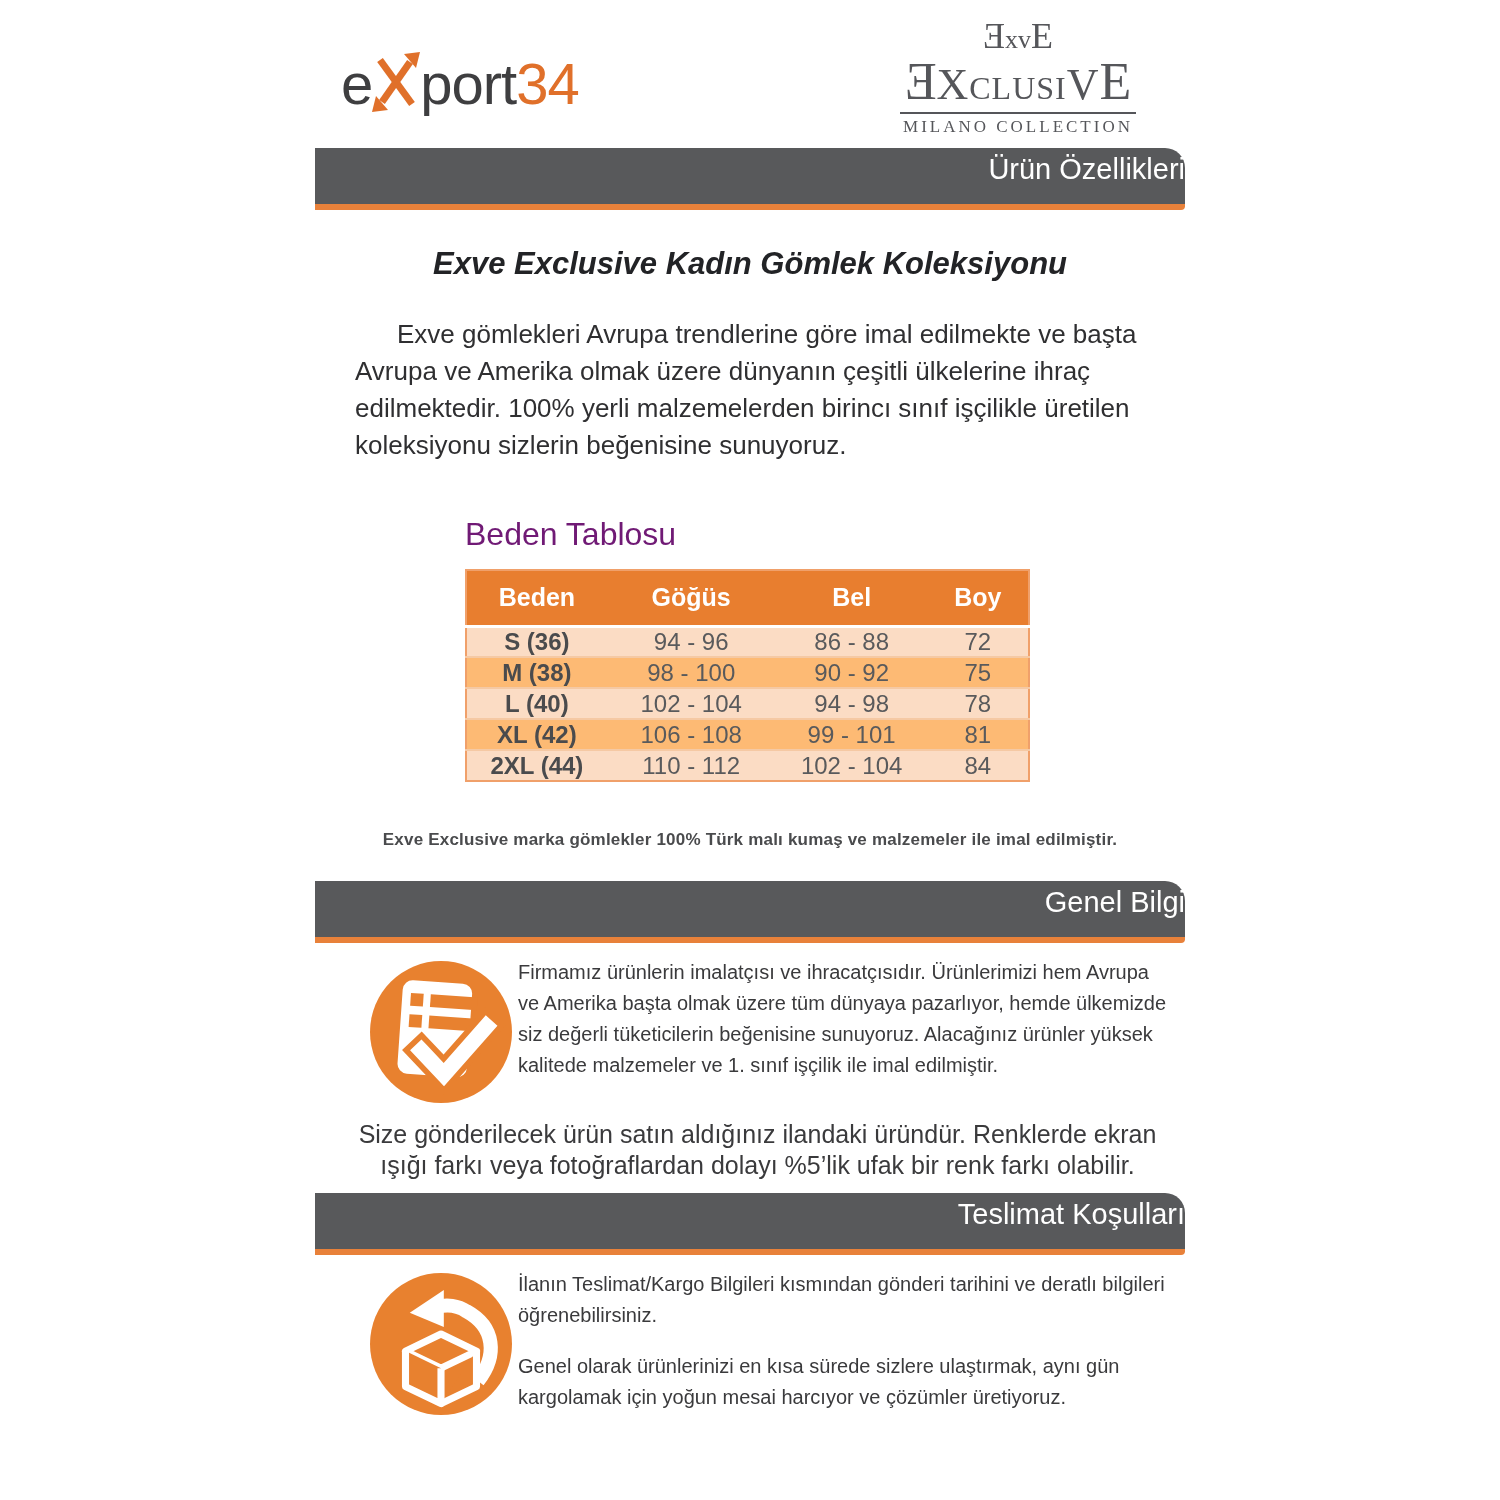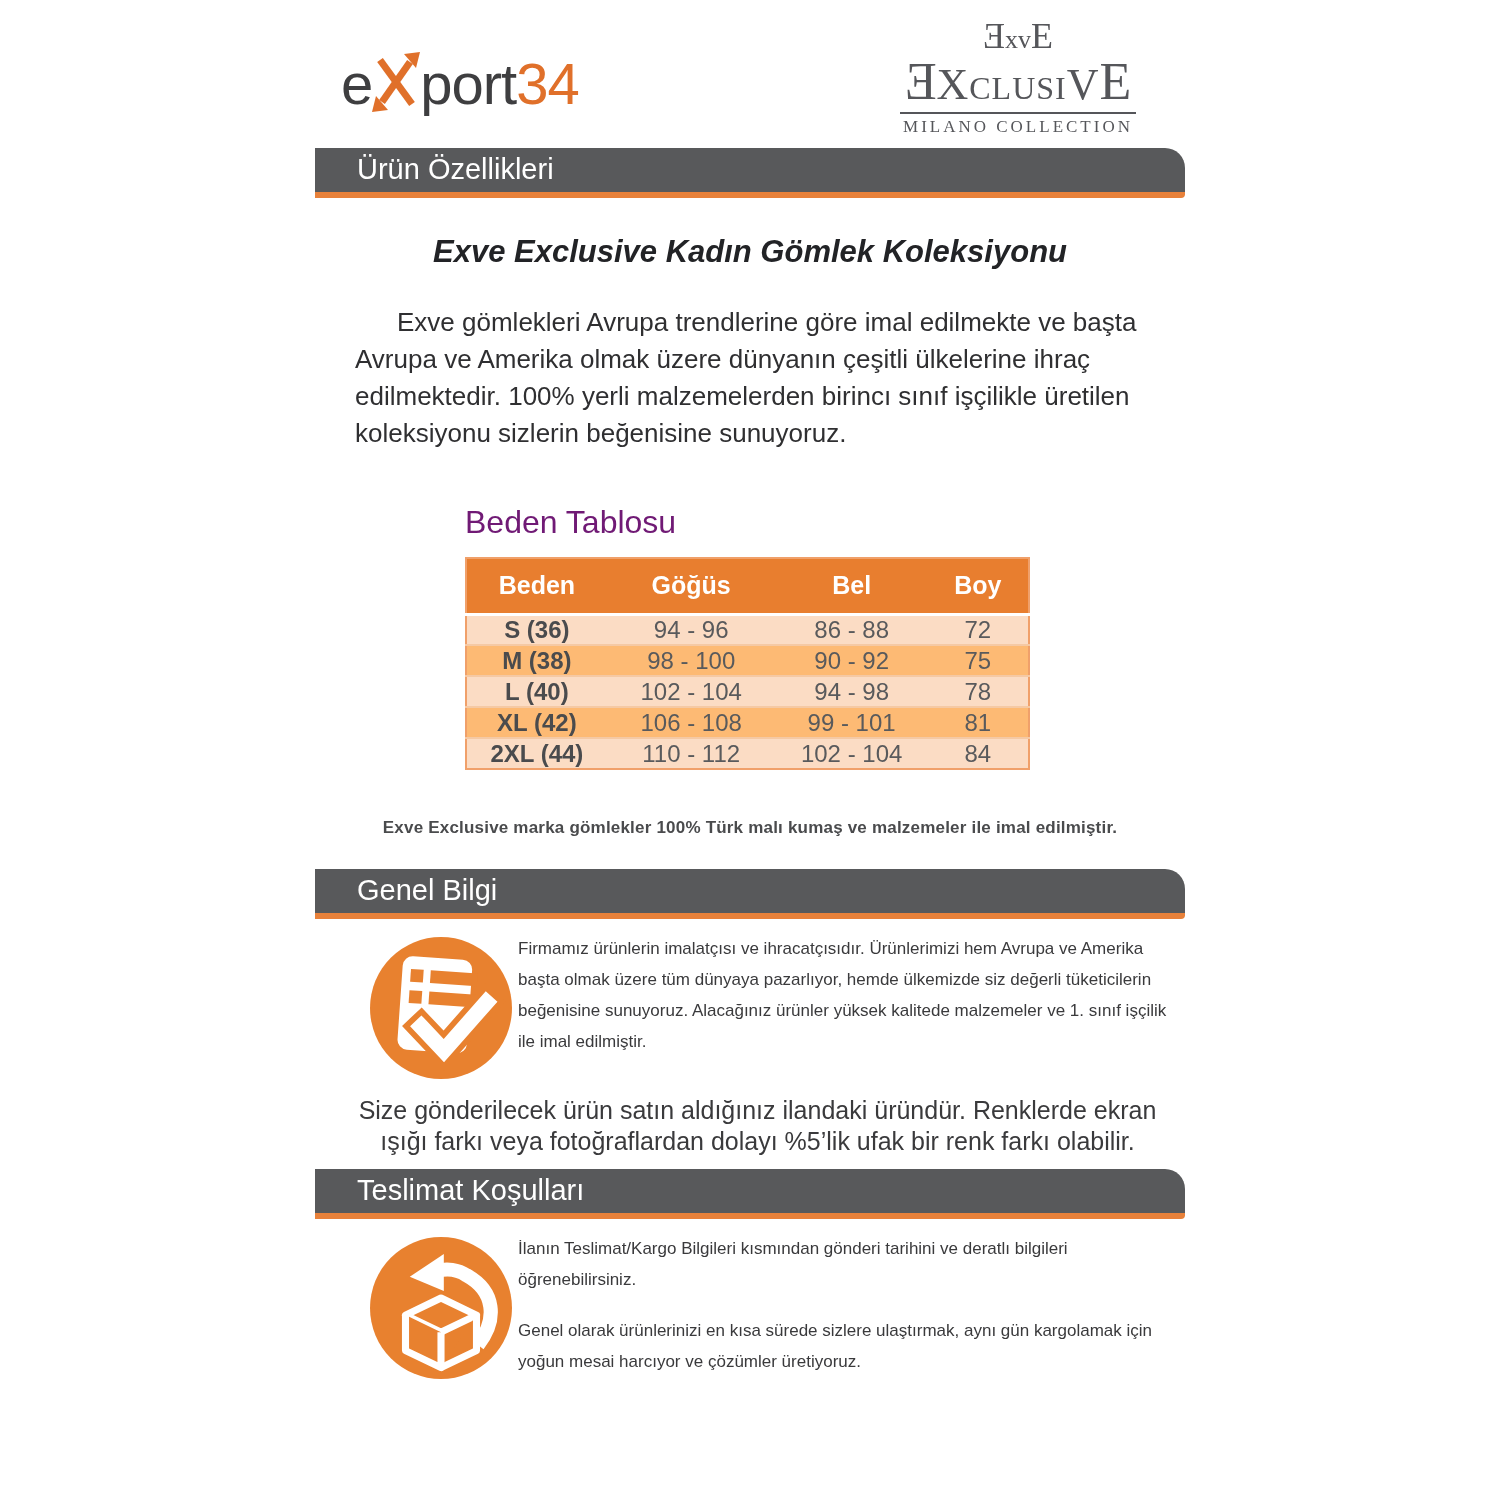--- a/index.html
+++ b/index.html
@@ -15,38 +15,38 @@
   .logo-exve { position:absolute; right:12px; top:18px; width:310px; text-align:center; color:#55565a; font-family:"Liberation Serif", serif; line-height:1; }
   .flip { display:inline-block; transform:scaleX(-1); }
   .exve-top { font-size:26px; margin-bottom:2px; }
   .exve-top .big { font-size:36px; }
   .exve-main { font-size:32px; letter-spacing:1px; border-bottom:2px solid #55565a; display:inline-block; padding:0 4px 4px 4px; }
   .exve-main .xl { font-size:52px; }
   .exve-main .lg { font-size:44px; }
   .exve-sub { font-size:17px; letter-spacing:3px; margin-top:4px; }
 
   
-  .bar { height:50px; background:#58595b; border-bottom:6px solid #e8813a; border-radius:0 20px 4px 0; color:#ffffff; font-size:29px; line-height:43px; padding-left:42px; }
+  .bar { height:62px; background:#58595b; border-bottom:6px solid #e8813a; border-radius:0 20px 4px 0; color:#ffffff; font-size:29px; line-height:43px; padding-left:42px;text-align:right; }
 
   
   .title { text-align:center; font-size:31px; font-weight:700; color:#222326; margin-top:36px;font-style:italic; }
   .intro { margin:34px 50px 0 40px; width:785px; font-size:26px; line-height:37px; color:#2f2f31; text-indent:42px; }
   .table-title { margin:52px 0 0 150px; font-size:32px; color:#701a75; }
   .size-table { margin:16px 0 0 150px; width:565px; border-collapse:collapse; text-align:center; border:2px solid #f0a06a; }
   .size-table th { background:#e87e2f; color:#fff; font-size:25px; font-weight:700; height:56px; border-bottom:3px solid #ffffff; }
   .size-table td { font-size:24px; color:#595a5c; height:31px; border-top:2px solid #f5c9a4; }
   .size-table td.size { font-weight:700; color:#4a4b4d; }
   .size-table tr.peach td { background:#fbdcc4; }
   .size-table tr.white td { background:#fdba74; }
   .note { margin-top:48px; text-align:center; font-size:17px; color:#4a4b4d; font-weight:700; letter-spacing:0.2px; }
 
   
   .info-row { display:flex; margin-top:14px; padding-left:55px; }
   .circle-icon { flex:0 0 142px; width:142px; height:142px; margin-right:6px; margin-top:4px; }
-  .info-text { font-size:17px; line-height:31px; color:#3a3a3c; width:650px; }
+  .info-text { font-size:20px; line-height:31px; color:#3a3a3c; width:650px; }
   .wide-par { margin-top:16px; padding:0 20px 0 35px; font-size:25px; line-height:31px; color:#3a3a3c;text-align:center; }
   .bar2 { margin-top:31px; }
   .bar3 { margin-top:12px; }
   .delivery-par + .delivery-par { margin-top:20px; }
 </style>
 </head>
 <body>
 
 <div class="page">
   <div class="content">

